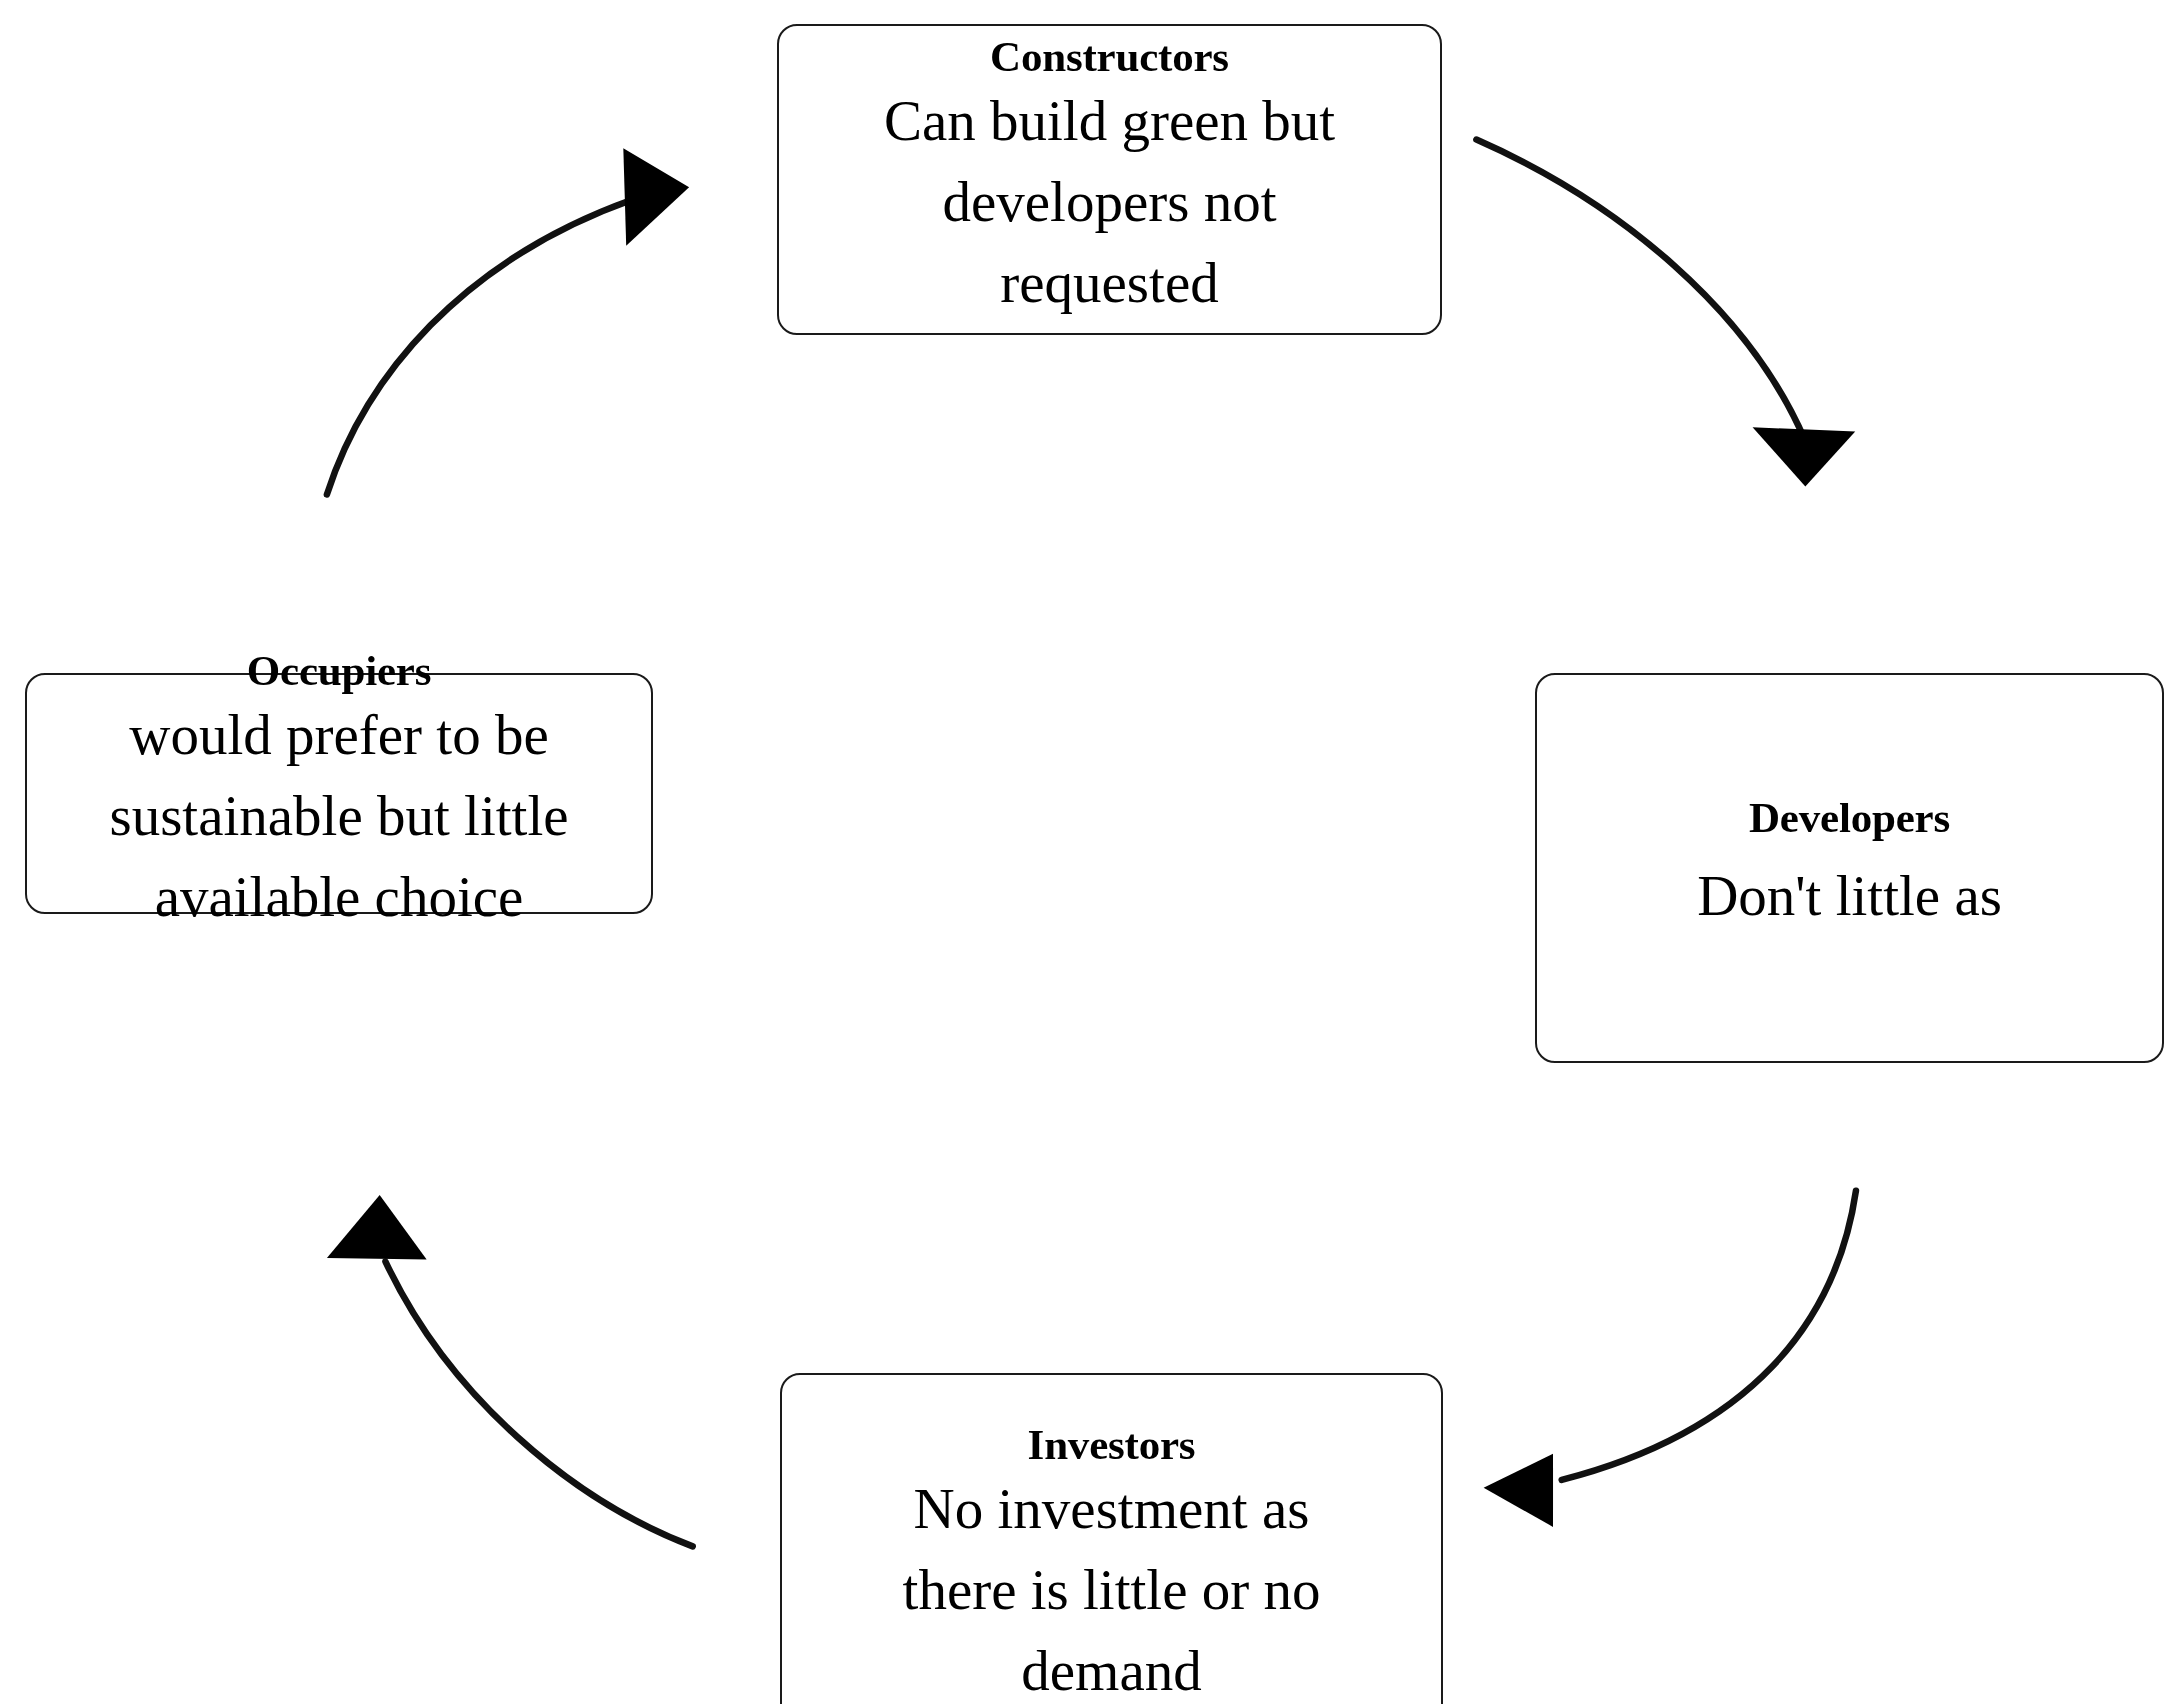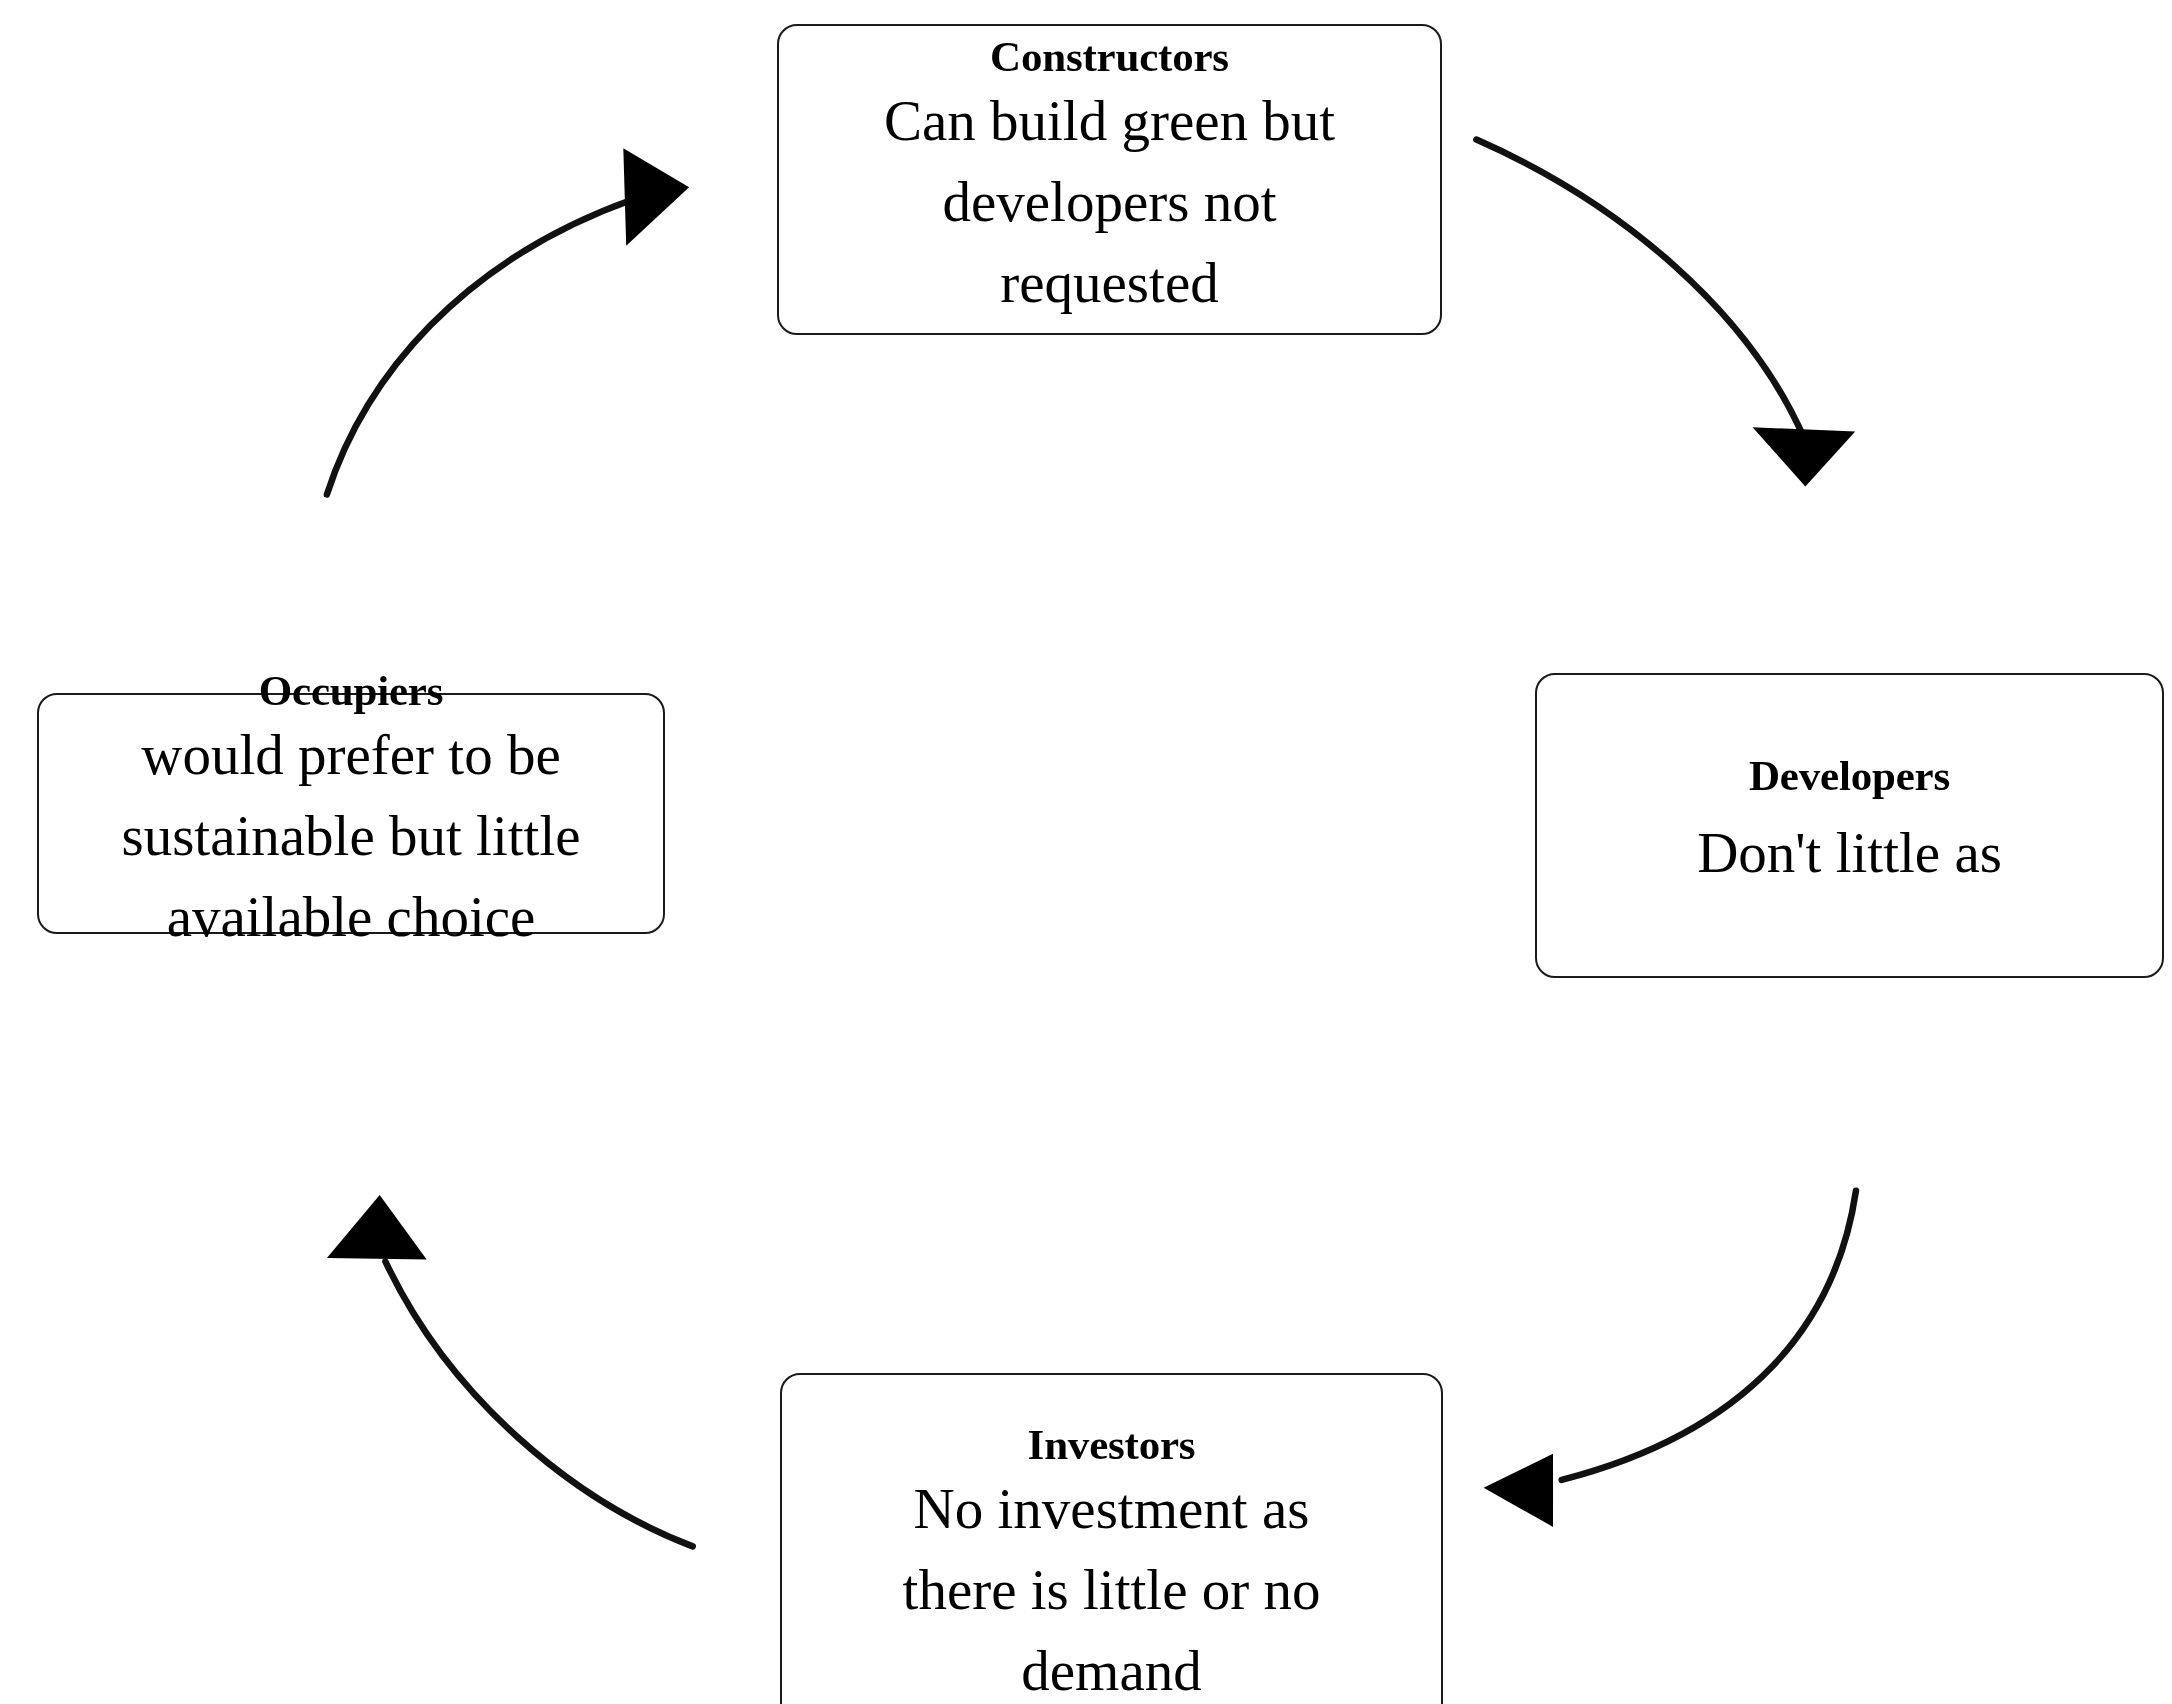--- a/index.html
+++ b/index.html
@@ -73,34 +73,33 @@
   #node-constructors {
     left: 777px;
     top: 24px;
     width: 665px;
     height: 311px;
   }
   #node-developers {
     left: 1535px;
     top: 673px;
     width: 629px;
-    height: 305px;
+    height: 390px;
   }
   #node-investors {
     left: 780px;
     top: 1373px;
     width: 663px;
     height: 389px;
   }
   #node-occupiers {
-    left: 37px;
+    left: 25px;
     top: 673px;
     width: 628px;
     height: 241px;
-    margin-top: 20px;
   }
 
   
   #node-developers .node-body { line-height: 1.55; }
   #node-developers .node-title { margin-bottom: 11.6px; }
 </style>
 </head>
 <body>
 
 <div id="diagram-root">

